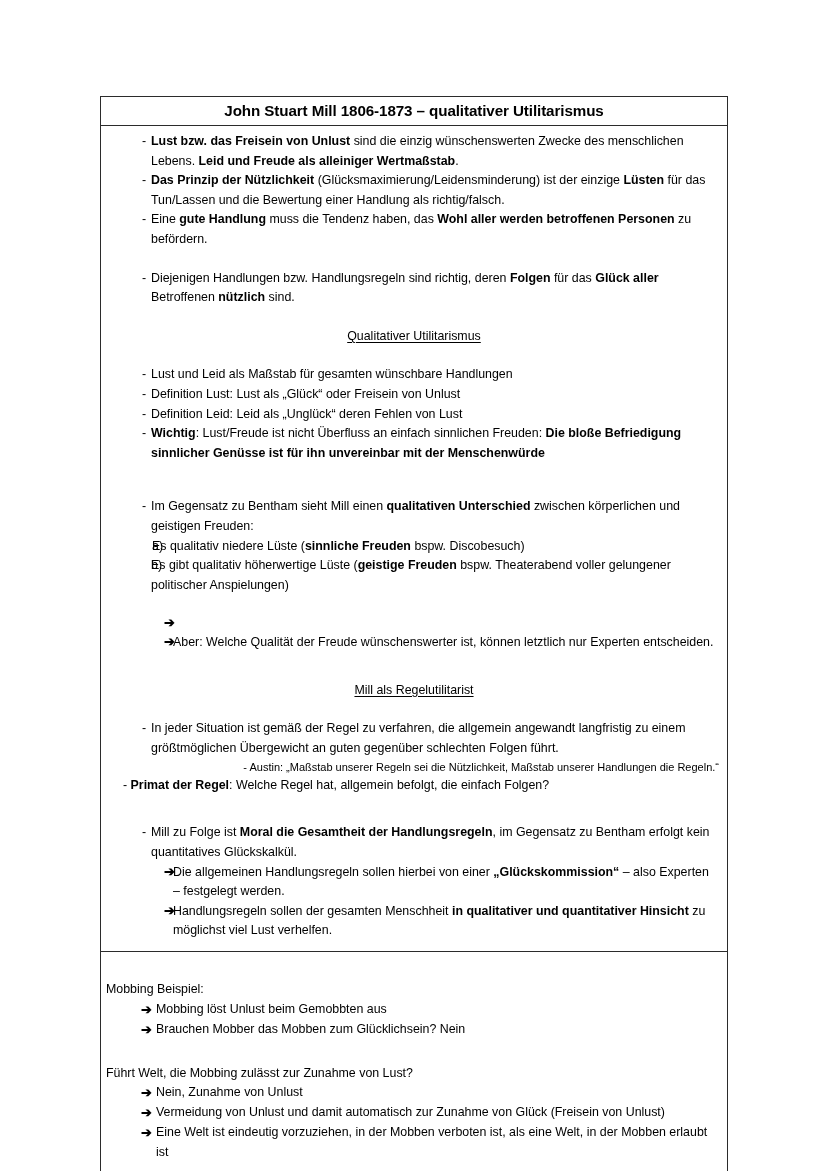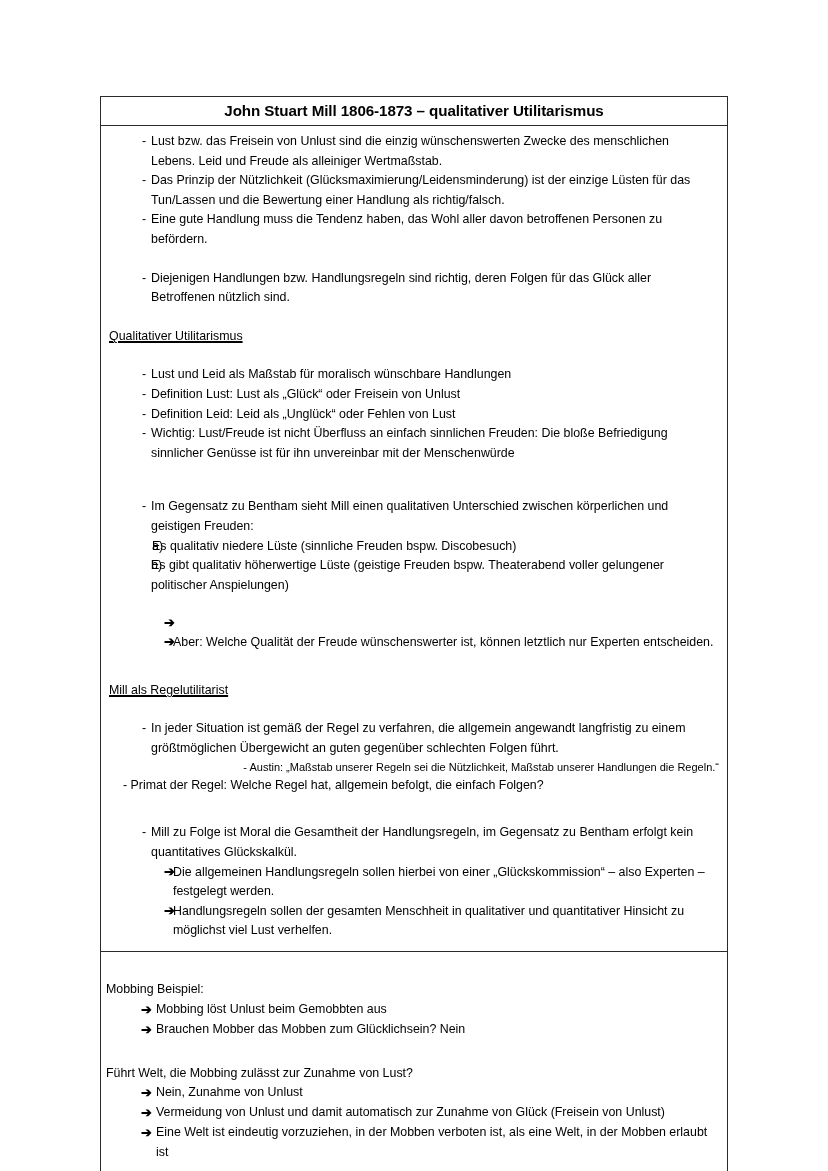--- a/index.html
+++ b/index.html
@@ -97,33 +97,33 @@
     text-align: right;
   }
   .line-sub2 {
     font-size: 12.4px;
     line-height: 1.58;
     padding-left: 14px;
   }
 
   
   .subhead {
+    text-align: center;
     font-size: 12.4px;
     line-height: 1.58;
-    text-decoration: underline;
   }
   .subhead span {
     text-decoration: underline;
     text-underline-offset: 2px;
   }
   .gap-md { height: 19px; }
   .gap-lg { height: 28px; }
   .gap-xl { height: 34px; }
 
-  b, strong { font-weight: normal; }
+  b, strong { font-weight: bold; }
 
   
   .m-line {
     font-size: 12.4px;
     line-height: 1.60;
     padding-left: 2px;
     margin-top: 24px;
   }
   .m-row {
     display: flex;
@@ -167,21 +167,21 @@
         <div class="row">
           <div class="marker dash-glyph">-</div>
           <div class="body"><b>Lust bzw. das Freisein von Unlust</b><span> sind die einzig wünschenswerten Zwecke des menschlichen Lebens. </span><b>Leid und Freude als alleiniger Wertmaßstab</b><span>.</span></div>
         </div>
         <div class="row">
           <div class="marker dash-glyph">-</div>
           <div class="body"><b>Das Prinzip der Nützlichkeit</b><span> (Glücksmaximierung/Leidensminderung) ist der einzige </span><b>Lüsten</b><span> für das Tun/Lassen und die Bewertung einer Handlung als richtig/falsch.</span></div>
         </div>
         <div class="row">
           <div class="marker dash-glyph">-</div>
-          <div class="body"><span>Eine </span><b>gute Handlung</b><span> muss die Tendenz haben, das </span><b>Wohl aller davon betroffenen Personen</b><span> zu befördern.</span></div>
+          <div class="body"><span>Eine </span><b>gute Handlung</b><span> muss die Tendenz haben, das </span><b>Wohl aller werden betroffenen Personen</b><span> zu befördern.</span></div>
         </div>
       </div>
 
       <div class="gap-md"></div>
 
       <div class="row">
         <div class="marker dash-glyph">-</div>
         <div class="body"><span>Diejenigen Handlungen bzw. Handlungsregeln sind richtig, deren </span><b>Folgen</b><span> für das </span><b>Glück aller</b><span> Betroffenen </span><b>nützlich</b><span> sind.</span></div>
       </div>
 
@@ -189,29 +189,29 @@
 
       <div class="subhead">
         <span>Qualitativer Utilitarismus</span>
       </div>
 
       <div class="gap-md"></div>
 
       <div>
         <div class="row">
           <div class="marker dash-glyph">-</div>
-          <div class="body"><span>Lust und Leid als Maßstab für moralisch wünschbare Handlungen</span></div>
+          <div class="body"><span>Lust und Leid als Maßstab für gesamten wünschbare Handlungen</span></div>
         </div>
         <div class="row">
           <div class="marker dash-glyph">-</div>
           <div class="body"><span>Definition Lust: Lust als „Glück“ oder Freisein von Unlust</span></div>
         </div>
         <div class="row">
           <div class="marker dash-glyph">-</div>
-          <div class="body"><span>Definition Leid: Leid als „Unglück“ oder Fehlen von Lust</span></div>
+          <div class="body"><span>Definition Leid: Leid als „Unglück“ deren Fehlen von Lust</span></div>
         </div>
         <div class="row">
           <div class="marker dash-glyph">-</div>
           <div class="body"><b>Wichtig</b><span>: Lust/Freude ist nicht Überfluss an einfach sinnlichen Freuden: </span><b>Die bloße Befriedigung sinnlicher Genüsse ist für ihn unvereinbar mit der Menschenwürde</b></div>
         </div>
       </div>
 
       <div class="gap-xl"></div>
 
       <div class="row">

